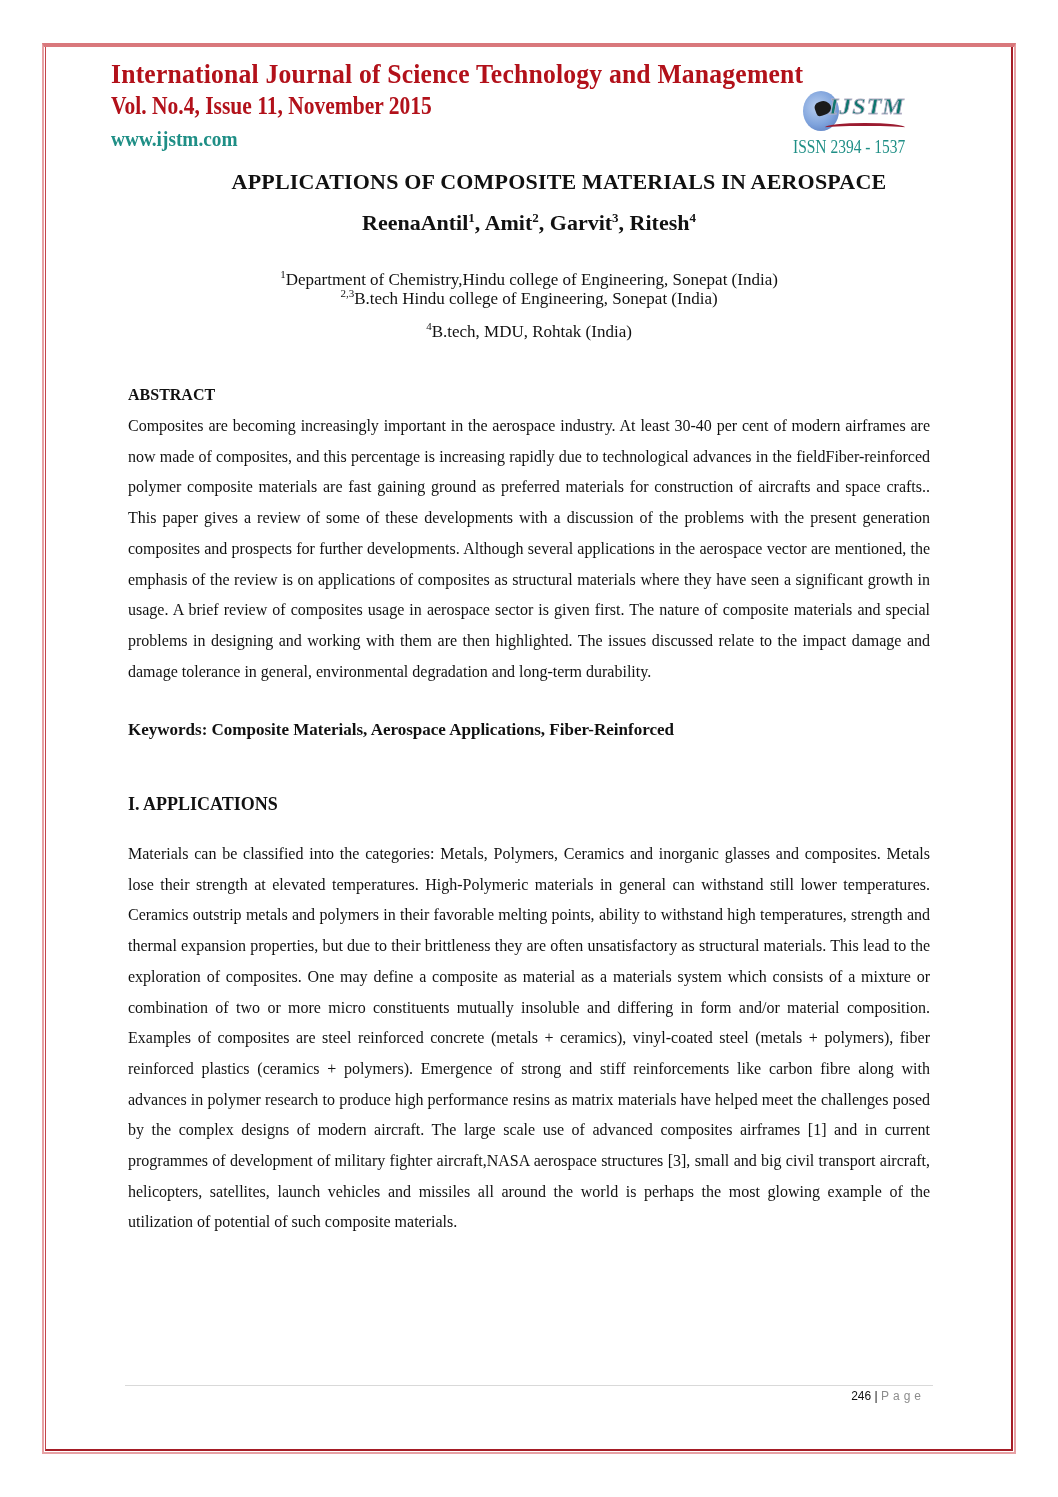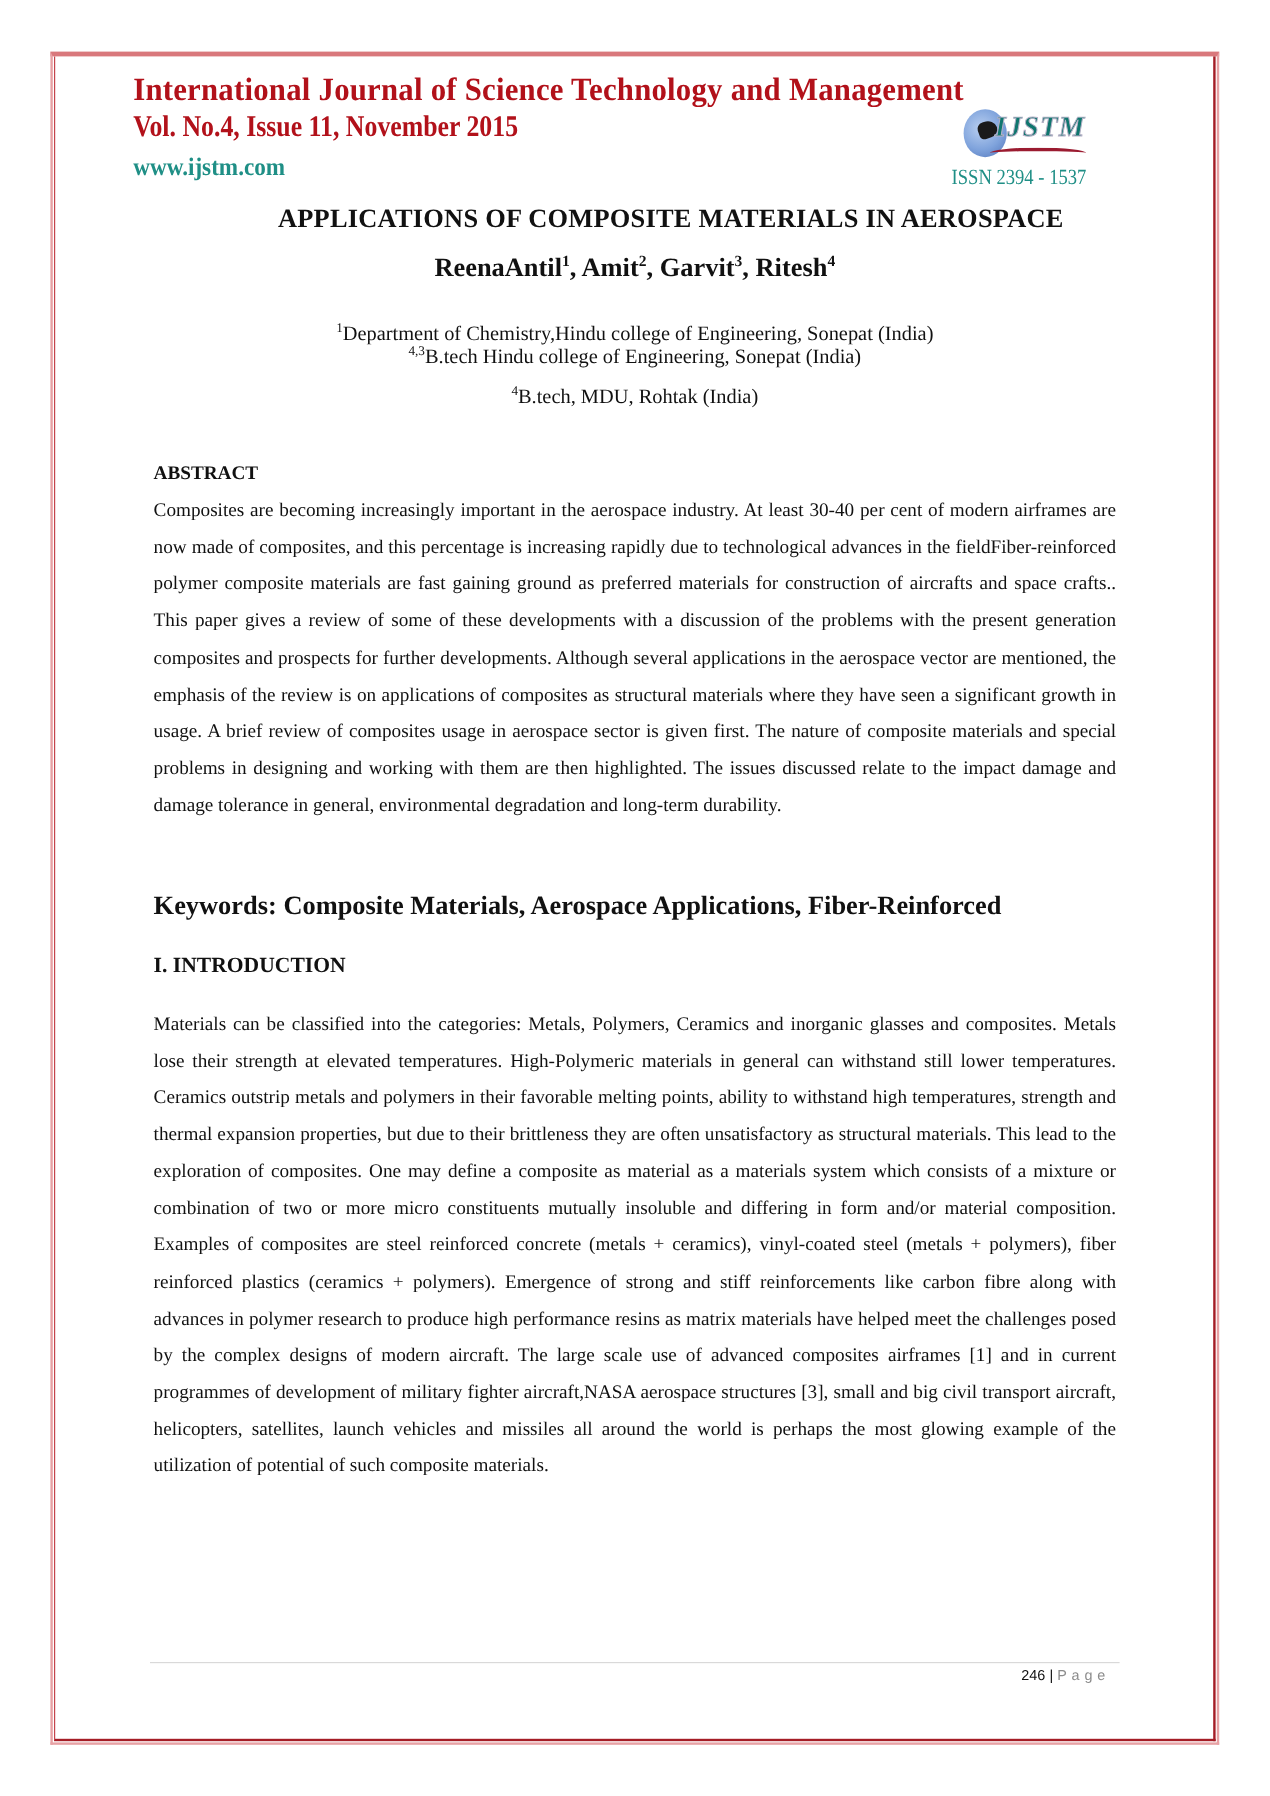--- a/index.html
+++ b/index.html
@@ -38,21 +38,21 @@
                  font-size: 22px; font-weight: bold; letter-spacing: 0.2px; margin-left: 30px; }
   .authors { position: absolute; left: 0; width: 1058px; top: 210px; text-align: center;
              font-size: 22px; font-weight: bold; }
   .authors sup { font-size: 13px; }
   .affil { position: absolute; left: 0; width: 1058px; text-align: center; font-size: 17px; }
   .affil sup { font-size: 11px; }
   .affil-1 { top: 268px; } .affil-2 { top: 287px; } .affil-3 { top: 320px; }
 
   .section-head { position: absolute; left: 128px; font-weight: bold; font-size: 16px; }
   .abstract-head { top: 386px; }
-  .keywords { top: 742px; font-size: 22px; }
+  .keywords { top: 720px; font-size: 17px; }
   .intro-head { top: 794px; font-size: 18px; }
 
   .body-text { position: absolute; left: 128px; width: 802px; font-size: 16px; line-height: 30.7px;
                text-align: justify; margin: 0; }
   .abstract-body { top: 411px; }
   .intro-body { top: 839px; }
 
   .footer-line { position: absolute; left: 125px; top: 1385px; width: 808px; height: 1px; background: #d9d9d9; }
   .footer { position: absolute; left: 0; width: 925px; top: 1389px; text-align: right;
             font-family: "Liberation Sans", "DejaVu Sans", sans-serif; font-size: 12px; }
@@ -83,29 +83,29 @@
 <div class="paper-title">APPLICATIONS OF COMPOSITE MATERIALS IN AEROSPACE</div>
 
 <div class="authors">
   <span>ReenaAntil</span><sup>1</sup>,
   <span>Amit</span><sup>2</sup>,
   <span>Garvit</span><sup>3</sup>,
   <span>Ritesh</span><sup>4</sup>
 </div>
 
 <div class="affil affil-1"><sup>1</sup><span>Department of Chemistry,Hindu college of Engineering, Sonepat (India)</span></div>
-<div class="affil affil-2"><sup>4,3</sup><span>B.tech Hindu college of Engineering, Sonepat (India)</span></div>
+<div class="affil affil-2"><sup>2,3</sup><span>B.tech Hindu college of Engineering, Sonepat (India)</span></div>
 <div class="affil affil-3"><sup>4</sup><span>B.tech, MDU, Rohtak (India)</span></div>
 
 <div class="section-head abstract-head">ABSTRACT</div>
 <p class="body-text abstract-body">Composites are becoming increasingly important in the aerospace industry. At least 30-40 per cent of modern airframes are now made of composites, and this percentage is increasing rapidly due to technological advances in the fieldFiber-reinforced polymer composite materials are fast gaining ground as preferred materials for construction of aircrafts and space crafts.. This paper gives a review of some of these developments with a discussion of the problems with the present generation composites and prospects for further developments. Although several applications in the aerospace vector are mentioned, the emphasis of the review is on applications of composites as structural materials where they have seen a significant growth in usage. A brief review of composites usage in aerospace sector is given first. The nature of composite materials and special problems in designing and working with them are then highlighted. The issues discussed relate to the impact damage and damage tolerance in general, environmental degradation and long-term durability.</p>
 
 <div class="section-head keywords">Keywords: Composite Materials, Aerospace Applications, Fiber-Reinforced</div>
 
-<div class="section-head intro-head">I. INTRODUCTION</div>
+<div class="section-head intro-head">I. APPLICATIONS</div>
 <p class="body-text intro-body">Materials can be classified into the categories: Metals, Polymers, Ceramics and inorganic glasses and composites. Metals lose their strength at elevated temperatures. High-Polymeric materials in general can withstand still lower temperatures. Ceramics outstrip metals and polymers in their favorable melting points, ability to withstand high temperatures, strength and thermal expansion properties, but due to their brittleness they are often unsatisfactory as structural materials. This lead to the exploration of composites. One may define a composite as material as a materials system which consists of a mixture or combination of two or more micro constituents mutually insoluble and differing in form and/or material composition. Examples of composites are steel reinforced concrete (metals + ceramics), vinyl-coated steel (metals + polymers), fiber reinforced plastics (ceramics + polymers). Emergence of strong and stiff reinforcements like carbon fibre along with advances in polymer research to produce high performance resins as matrix materials have helped meet the challenges posed by the complex designs of modern aircraft. The large scale use of advanced composites airframes [1] and  in current programmes of development of military fighter aircraft,NASA aerospace structures [3], small and big civil transport aircraft, helicopters, satellites, launch vehicles and missiles all around the world is perhaps the most glowing example of the utilization of potential of such composite materials.</p>
 
 <div class="footer-line"></div>
 <div class="footer">
   <span class="pg-num">246</span>
   <span class="sep">|</span>
   <span class="pg-word">Page</span>
 </div>
 
 </body></html>

